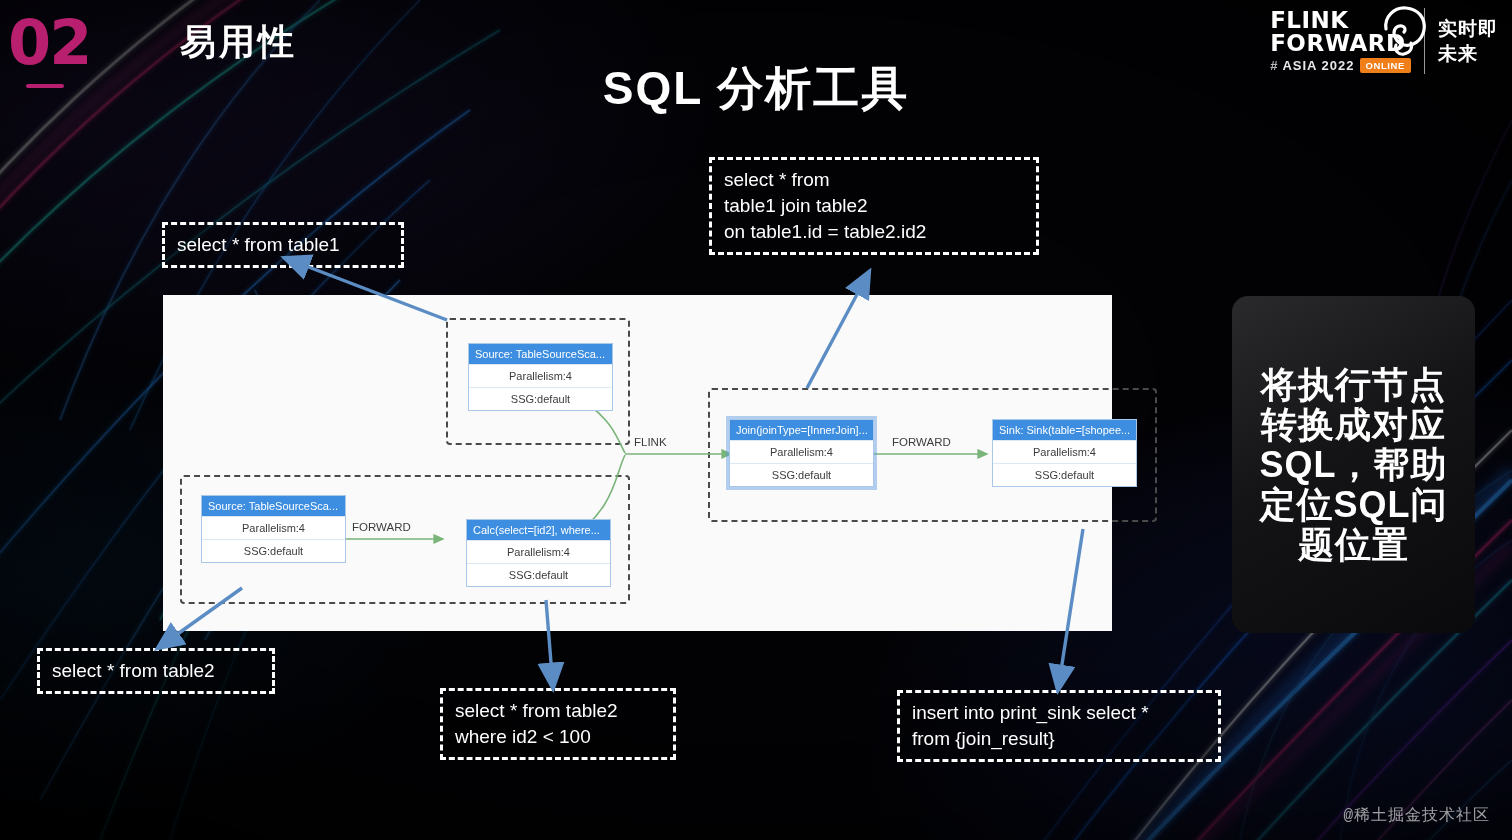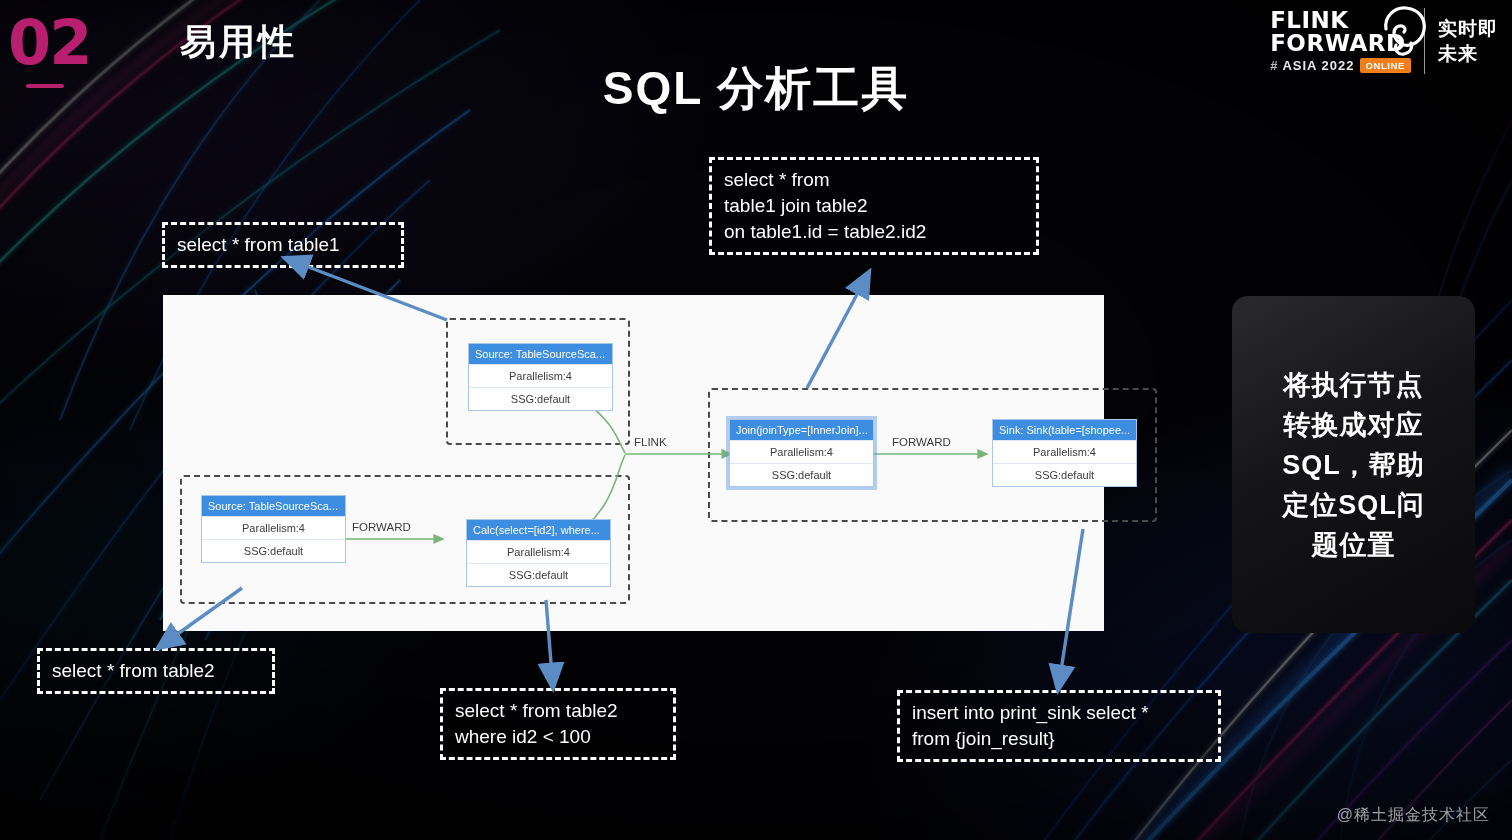--- a/index.html
+++ b/index.html
@@ -31,39 +31,39 @@
   .logo-squirrel{position:absolute;left:104px;top:-4px;width:56px;height:52px;}
   .logo-div{width:1px;height:66px;background:#9a9a9a;}
   .logo-cn{color:#fff;font-size:19px;font-weight:700;line-height:25px;letter-spacing:1px;}
 
   .main-title{position:absolute;left:0;right:0;top:58px;text-align:center;color:#fff;font-size:46px;font-weight:700;letter-spacing:2px;}
 
   
   .note{position:absolute;border:3px dashed #ffffff;color:#ffffff;font-size:19px;line-height:26px;padding:7px 12px;background:rgba(0,0,0,.25);white-space:pre-line;}
 
   
-  .canvas{position:absolute;left:163px;top:295px;width:941px;height:336px;background:#fafafa;}
+  .canvas{position:absolute;left:163px;top:295px;width:941px;height:336px;background:#fafafa;padding-left:8px;}
   .group{position:absolute;border:2px dashed #4a4a4a;border-radius:4px;}
 
   .node{position:absolute;width:143px;background:#fff;border:1px solid #a9c7e8;font-size:11px;color:#3c3c3c;text-align:center;}
   .node .hd{background:#3d8ee0;color:#fff;text-align:left;padding:4px 6px;font-size:11px;white-space:nowrap;overflow:hidden;}
   .node .rw{padding:5px 4px;border-top:1px solid #dce8f5;}
   .node.sel{box-shadow:0 0 0 3px rgba(92,150,225,.45);}
 
   .edge-lbl{position:absolute;font-size:11.5px;color:#3c3c3c;background:transparent;}
 
   .svg-layer{position:absolute;inset:0;pointer-events:none;}
 
   
   .side{position:absolute;left:1232px;top:296px;width:243px;height:337px;border-radius:16px;
         background:linear-gradient(150deg,#2a2a2c 0%,#141416 45%,#0a0a0c 100%);
         display:flex;align-items:center;justify-content:center;}
-  .side-txt{color:#fff;font-size:27px;font-weight:700;line-height:40px;text-align:center;letter-spacing:1px;white-space:pre-line;}
-
-  .watermark{position:absolute;right:22px;bottom:14px;color:rgba(255,255,255,.62);font-size:16px;letter-spacing:1px;}
+  .side-txt{color:#fff;font-size:36px;font-weight:700;line-height:40px;text-align:center;letter-spacing:1px;white-space:pre-line;}
+
+  .watermark{position:absolute;right:22px;bottom:14px;color:rgba(255,255,255,.62);font-size:16px;letter-spacing:1px;font-family:Liberation Mono, monospace;}
 </style>
 </head>
 <body>
 
 <div id="slide">
 
   <div class="bg-base"></div>
 
   <svg class="svg-layer" width="1512" height="840">
     <defs>

